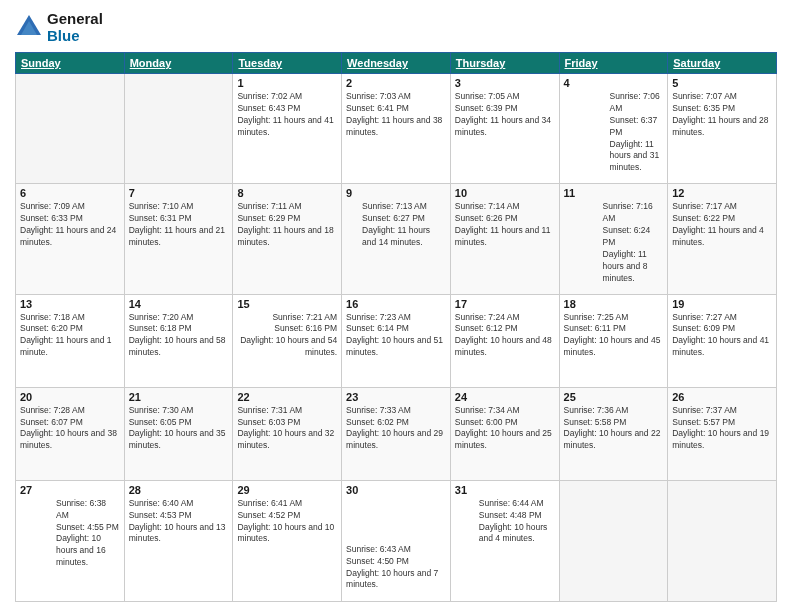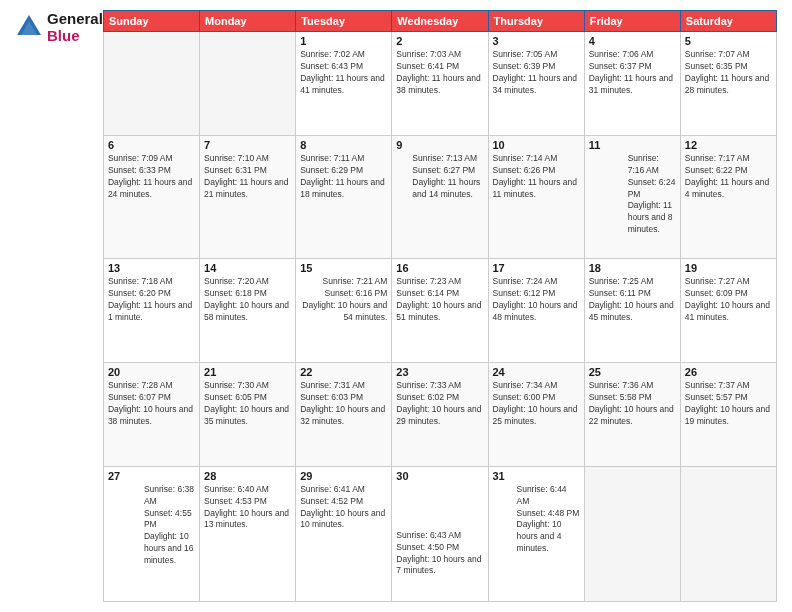--- a/index.html
+++ b/index.html
@@ -8,20 +8,21 @@
       background: #fff;
       width: 792px;
       height: 612px;
       overflow: hidden;
     }
     .page {
       width: 792px;
       height: 612px;
       padding: 10px 15px 10px 15px;
       display: flex;
+      flex-direction: column;
     }
     .header {
       display: flex;
       justify-content: space-between;
       align-items: flex-start;
       margin-bottom: 8px;
     }
     .logo {
       display: flex;
       align-items: center;
@@ -45,27 +46,28 @@
       color: #555;
     }
     .calendar {
       flex: 1;
       border: 1px solid #ccc;
       border-collapse: collapse;
       width: 100%;
       table-layout: fixed;
     }
     .calendar th {
-      background-color: #ef4444;
+      background-color: #0f766e;
       color: #fff;
       font-size: 11px;
       font-weight: bold;
       padding: 4px 5px;
       border: 1px solid #2260a0;
       text-align: left;
+      text-decoration: underline;
     }
     .calendar td {
       border: 1px solid #ccc;
       vertical-align: top;
       padding: 3px 4px;
       font-size: 9px;
       color: #333;
       background: #fff;
       height: 88px;
     }
@@ -93,21 +95,21 @@
 
 <div class="page">
   <div class="header">
     <div class="logo">
       <svg class="logo-icon" viewBox="0 0 28 28">
         <polygon points="14,2 26,22 2,22" fill="#2e6db4"></polygon>
         <polygon points="14,8 22,22 6,22" fill="#5a9fd4" opacity="0.5"></polygon>
       </svg>
       <div>
         <div style="font-size:15px;font-weight:bold;color:#1a1a1a;">General</div>
-        <div style="font-size:15px;font-weight:bold;color:#be185d;">Blue</div>
+        <div style="font-size:15px;font-weight:bold;color:#0369a1;">Blue</div>
       </div>
     </div>
     <div class="title-block">
       <div class="month-title"></div>
       <div class="subtitle"></div>
     </div>
   </div>
 
   <table class="calendar">
     <thead>
@@ -138,21 +140,21 @@
 Daylight: 11 hours and 38 minutes.</div>
           </td>
           <td>
             <span class="day-num">3</span>
             <div class="day-info" style="white-space: pre-line;">Sunrise: 7:05 AM
 Sunset: 6:39 PM
 Daylight: 11 hours and 34 minutes.</div>
           </td>
           <td>
             <span class="day-num">4</span>
-            <div class="day-info" style="white-space: pre-line;">Sunrise: 7:06 AM
+            <div class="day-info" style="white-space: pre-line; margin-left: 46px;">Sunrise: 7:06 AM
 Sunset: 6:37 PM
 Daylight: 11 hours and 31 minutes.</div>
           </td>
           <td>
             <span class="day-num">5</span>
             <div class="day-info" style="white-space: pre-line;">Sunrise: 7:07 AM
 Sunset: 6:35 PM
 Daylight: 11 hours and 28 minutes.</div>
           </td>
         </tr>

